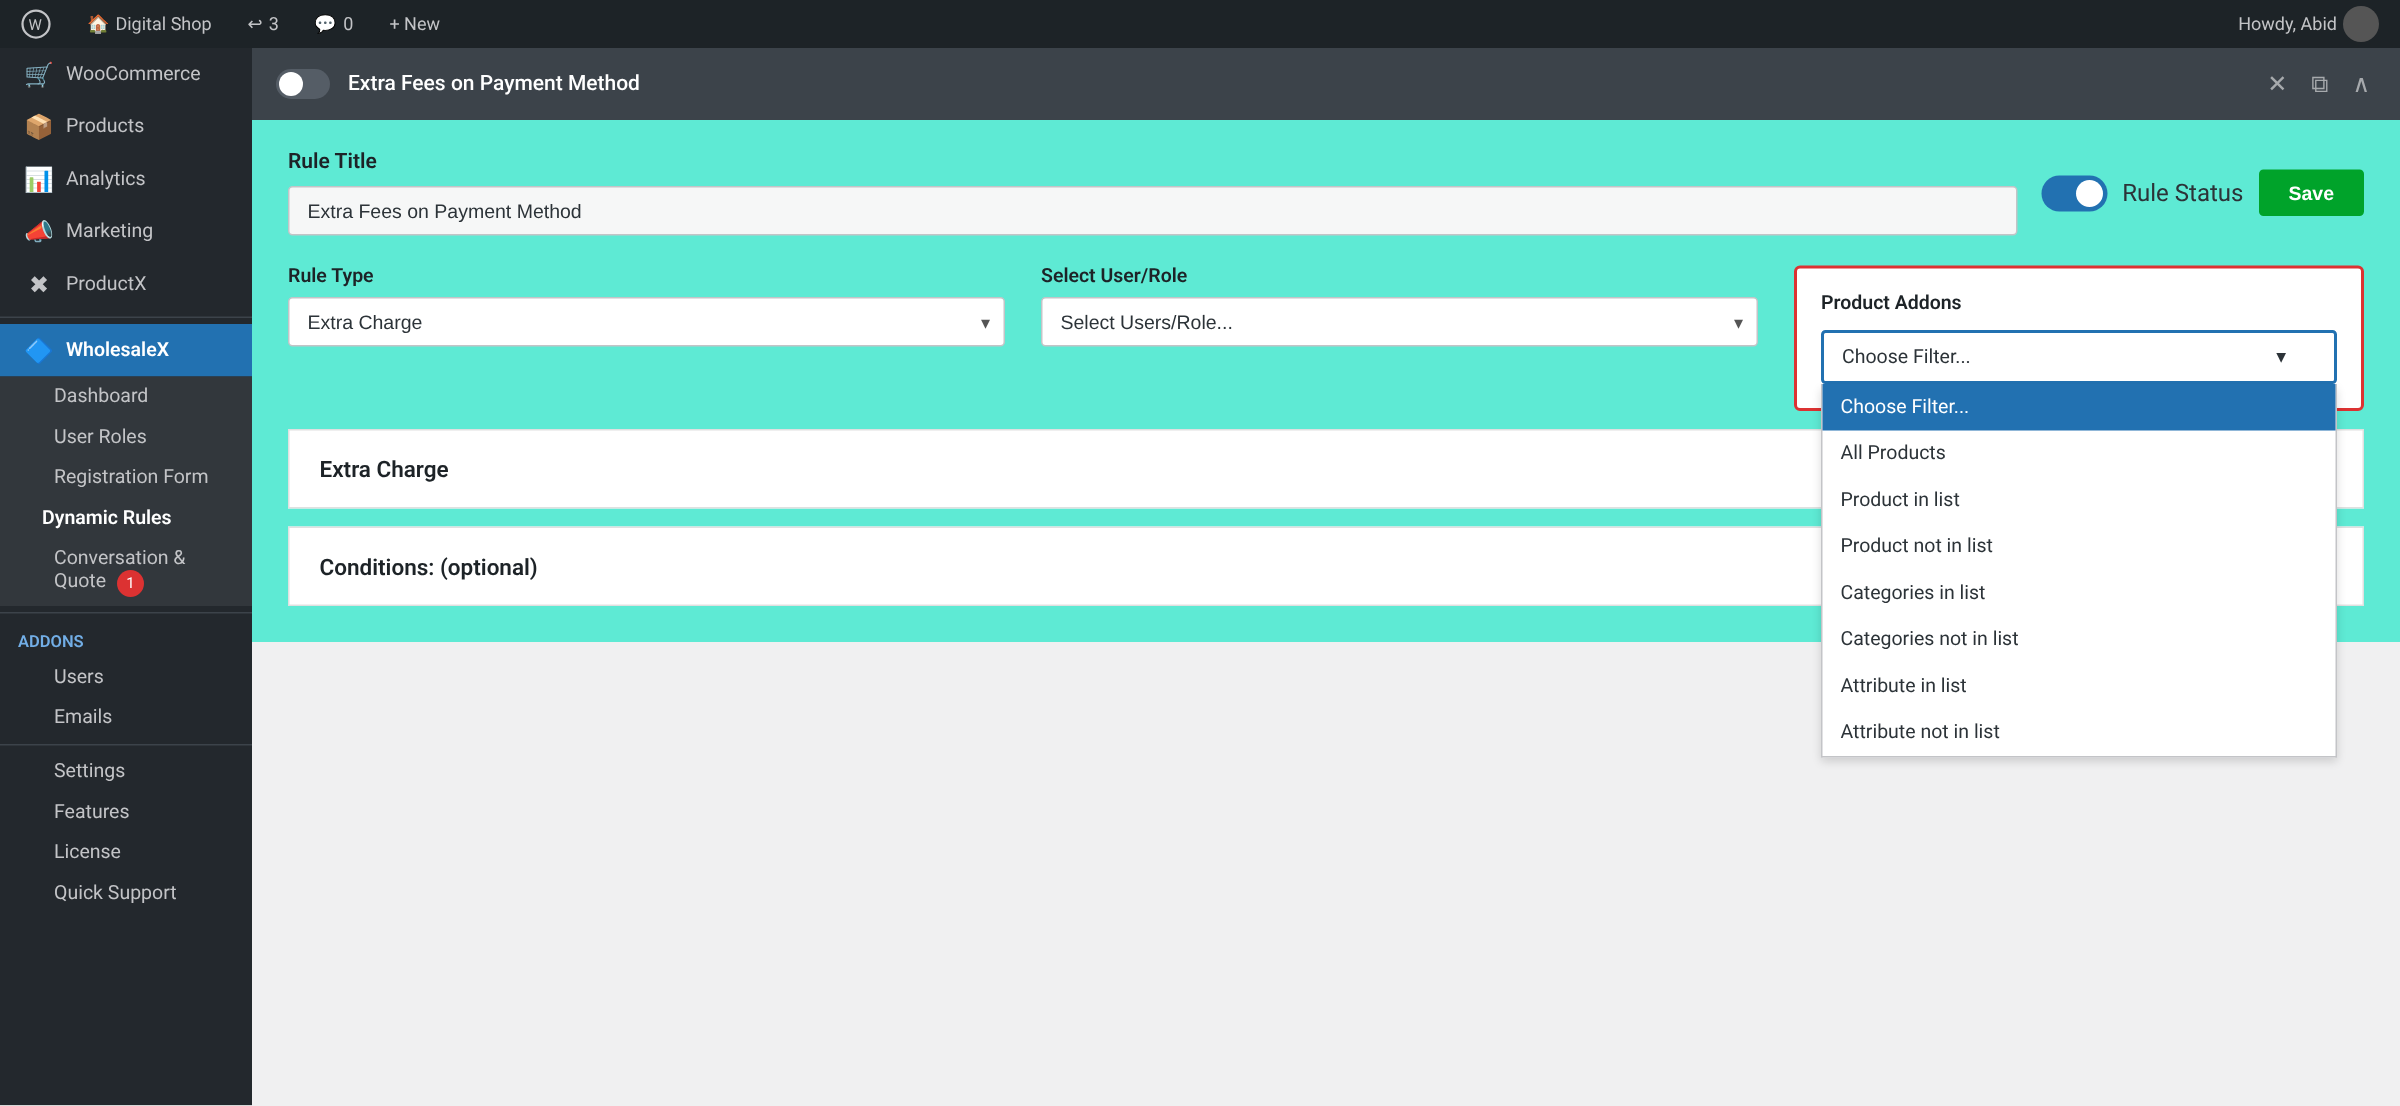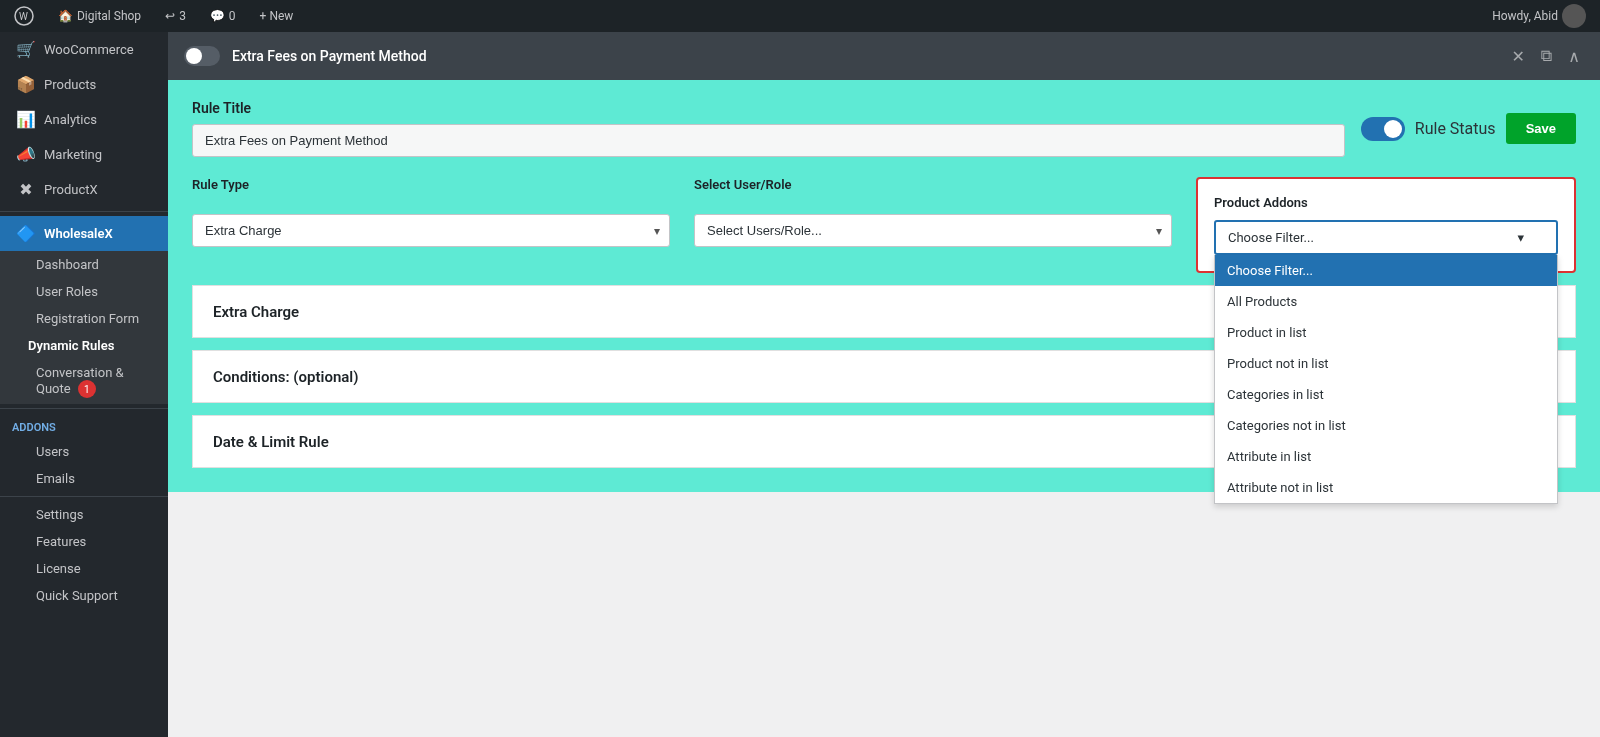--- a/index.html
+++ b/index.html
@@ -110,21 +110,21 @@
       border: none;
       padding: 8px 20px;
       border-radius: 3px;
       font-size: 13px;
       font-weight: 600;
       cursor: pointer;
     }
 
     .form-row { display: flex; gap: 24px; margin-top: 20px; align-items: flex-start; }
     .form-col { flex: 1; }
-    .form-col-label { font-size: 13px; font-weight: 600; color: #1d2327; margin-bottom: 22px; }
+    .form-col-label { font-size: 13px; font-weight: 600; color: #1d2327; margin-bottom: 6px; }
     .form-select {
       width: 100%;
       padding: 8px 32px 8px 12px;
       border: 1px solid #c3c4c7;
       border-radius: 3px;
       font-size: 13px;
       color: #2c3338;
       background: #fff;
       appearance: none;
       cursor: pointer;
@@ -422,23 +422,17 @@
         </div>
       </div>
 
       <div class="accordion-section">
         <div class="accordion-header">
           <span class="accordion-title">Conditions: (optional)</span>
           <span class="accordion-chevron">▾</span>
         </div>
       </div>
 
-      <div class="accordion-section">
-        <div class="accordion-header">
-          <span class="accordion-title">Date &amp; Limit Rule</span>
-          <span class="accordion-chevron">▾</span>
-        </div>
-      </div>
 
     </div>
   </div>
 
 </div>
 
 </body></html>

